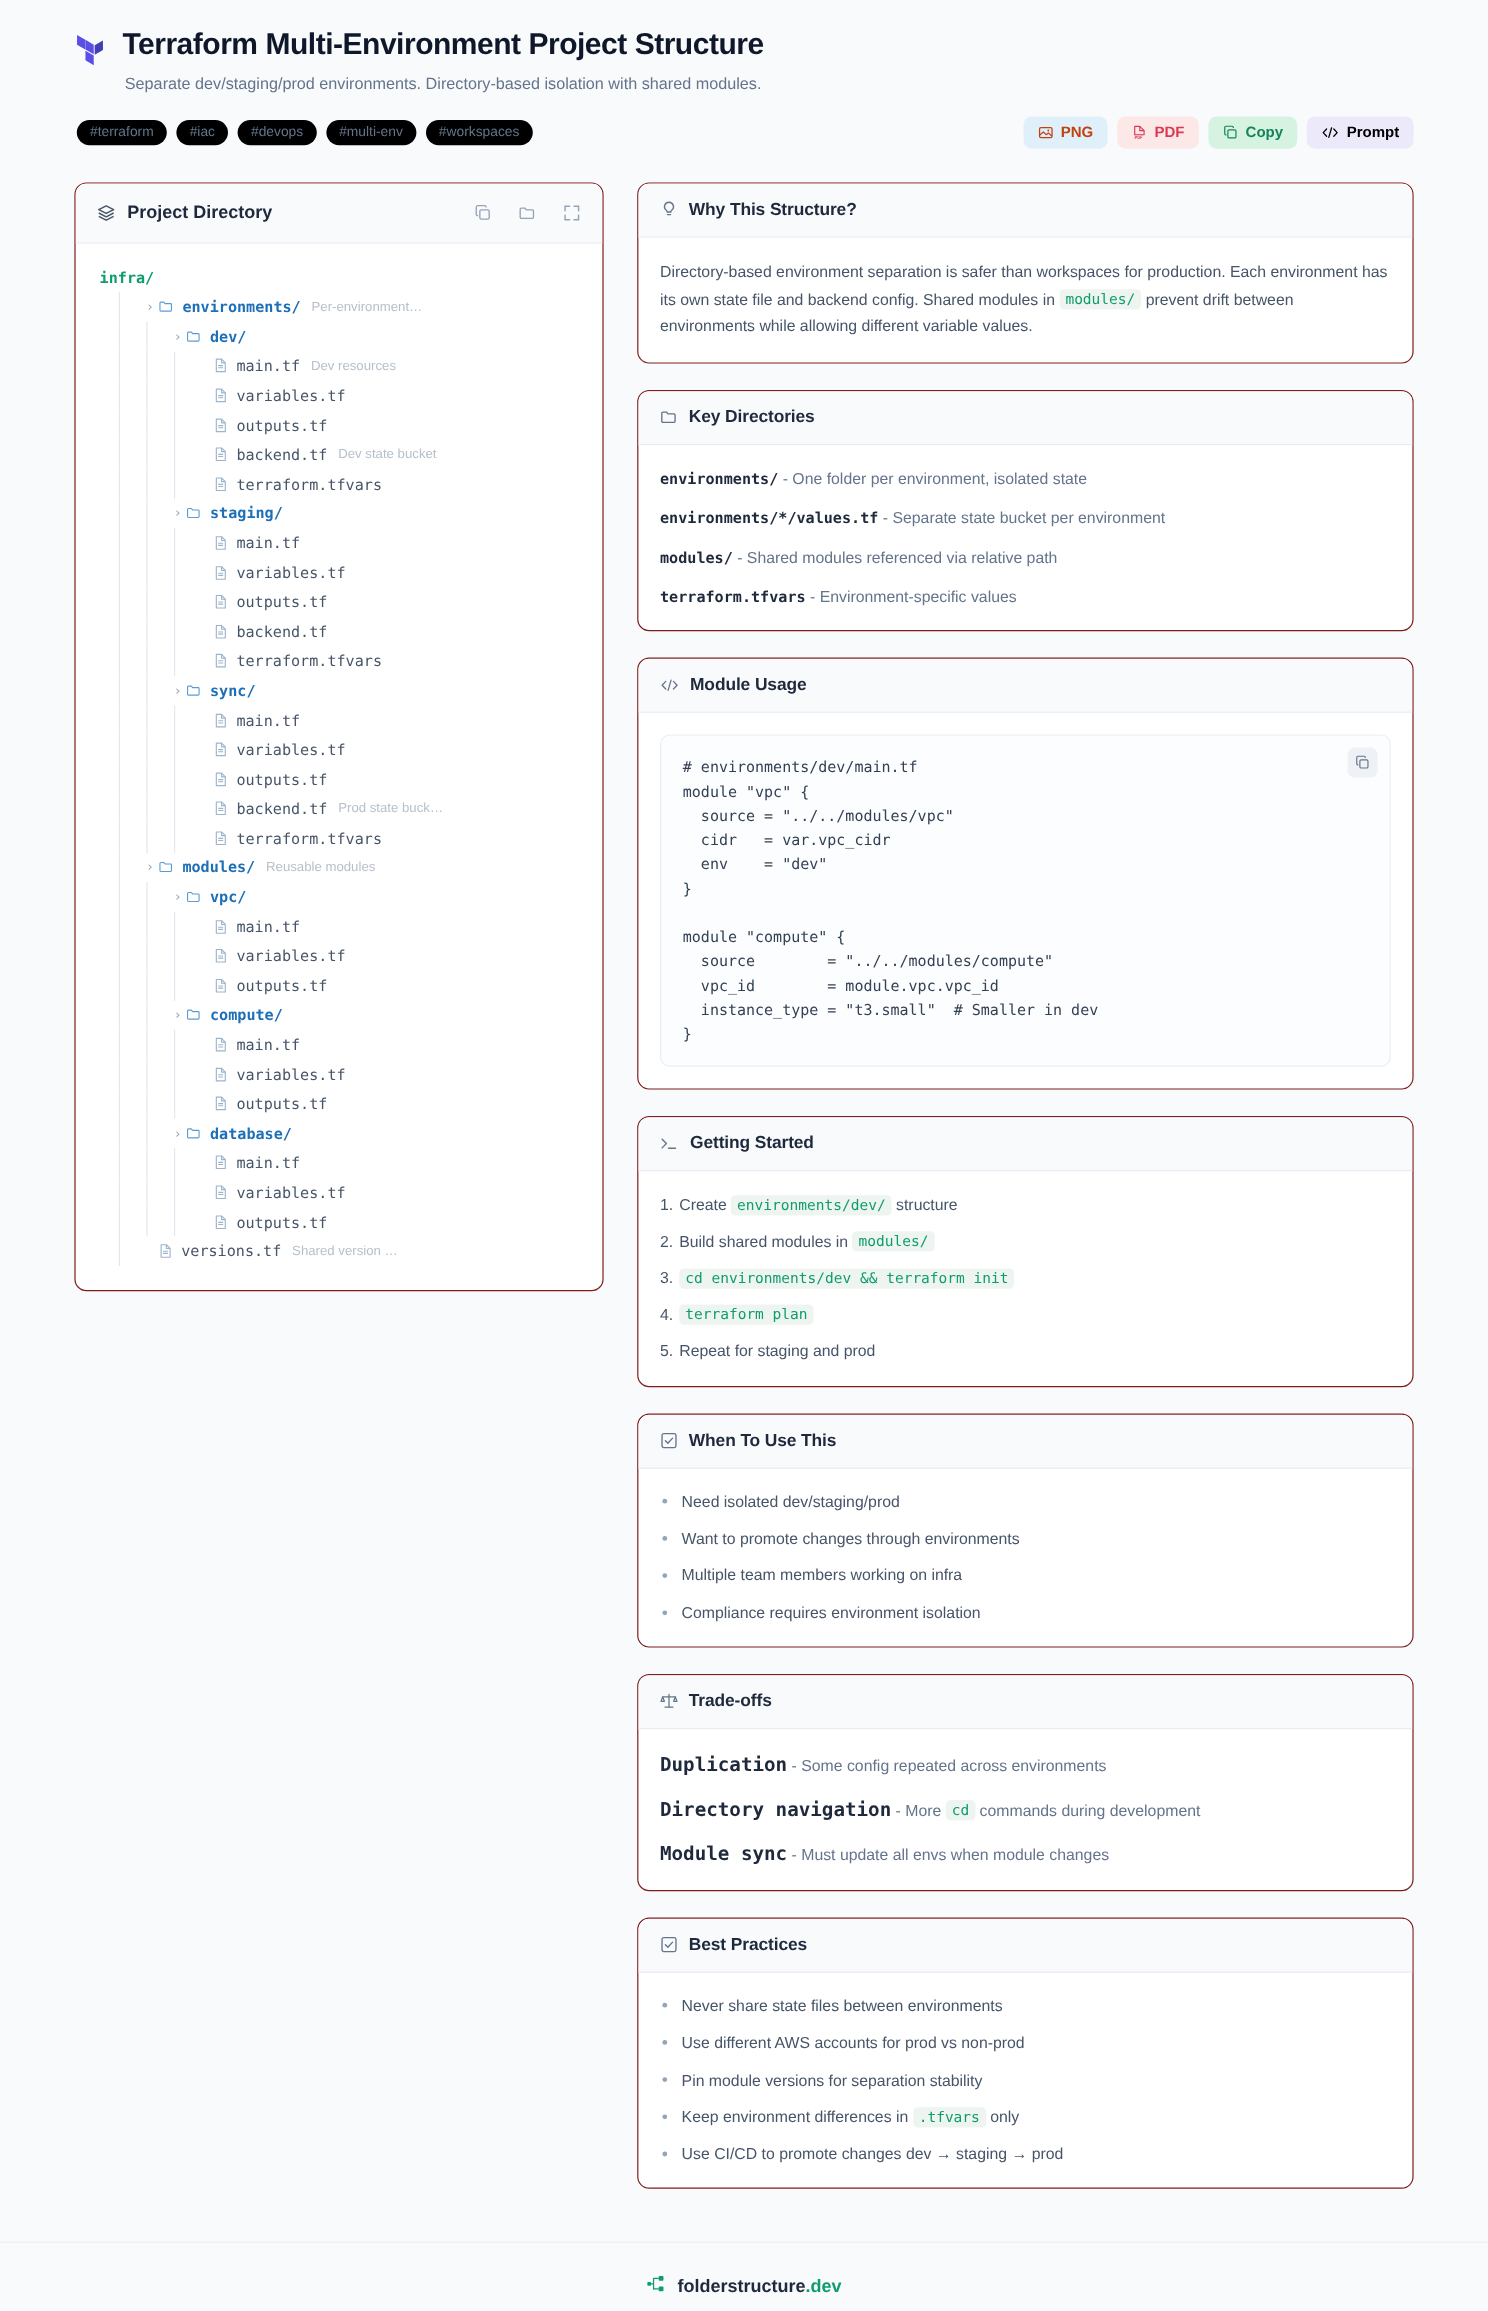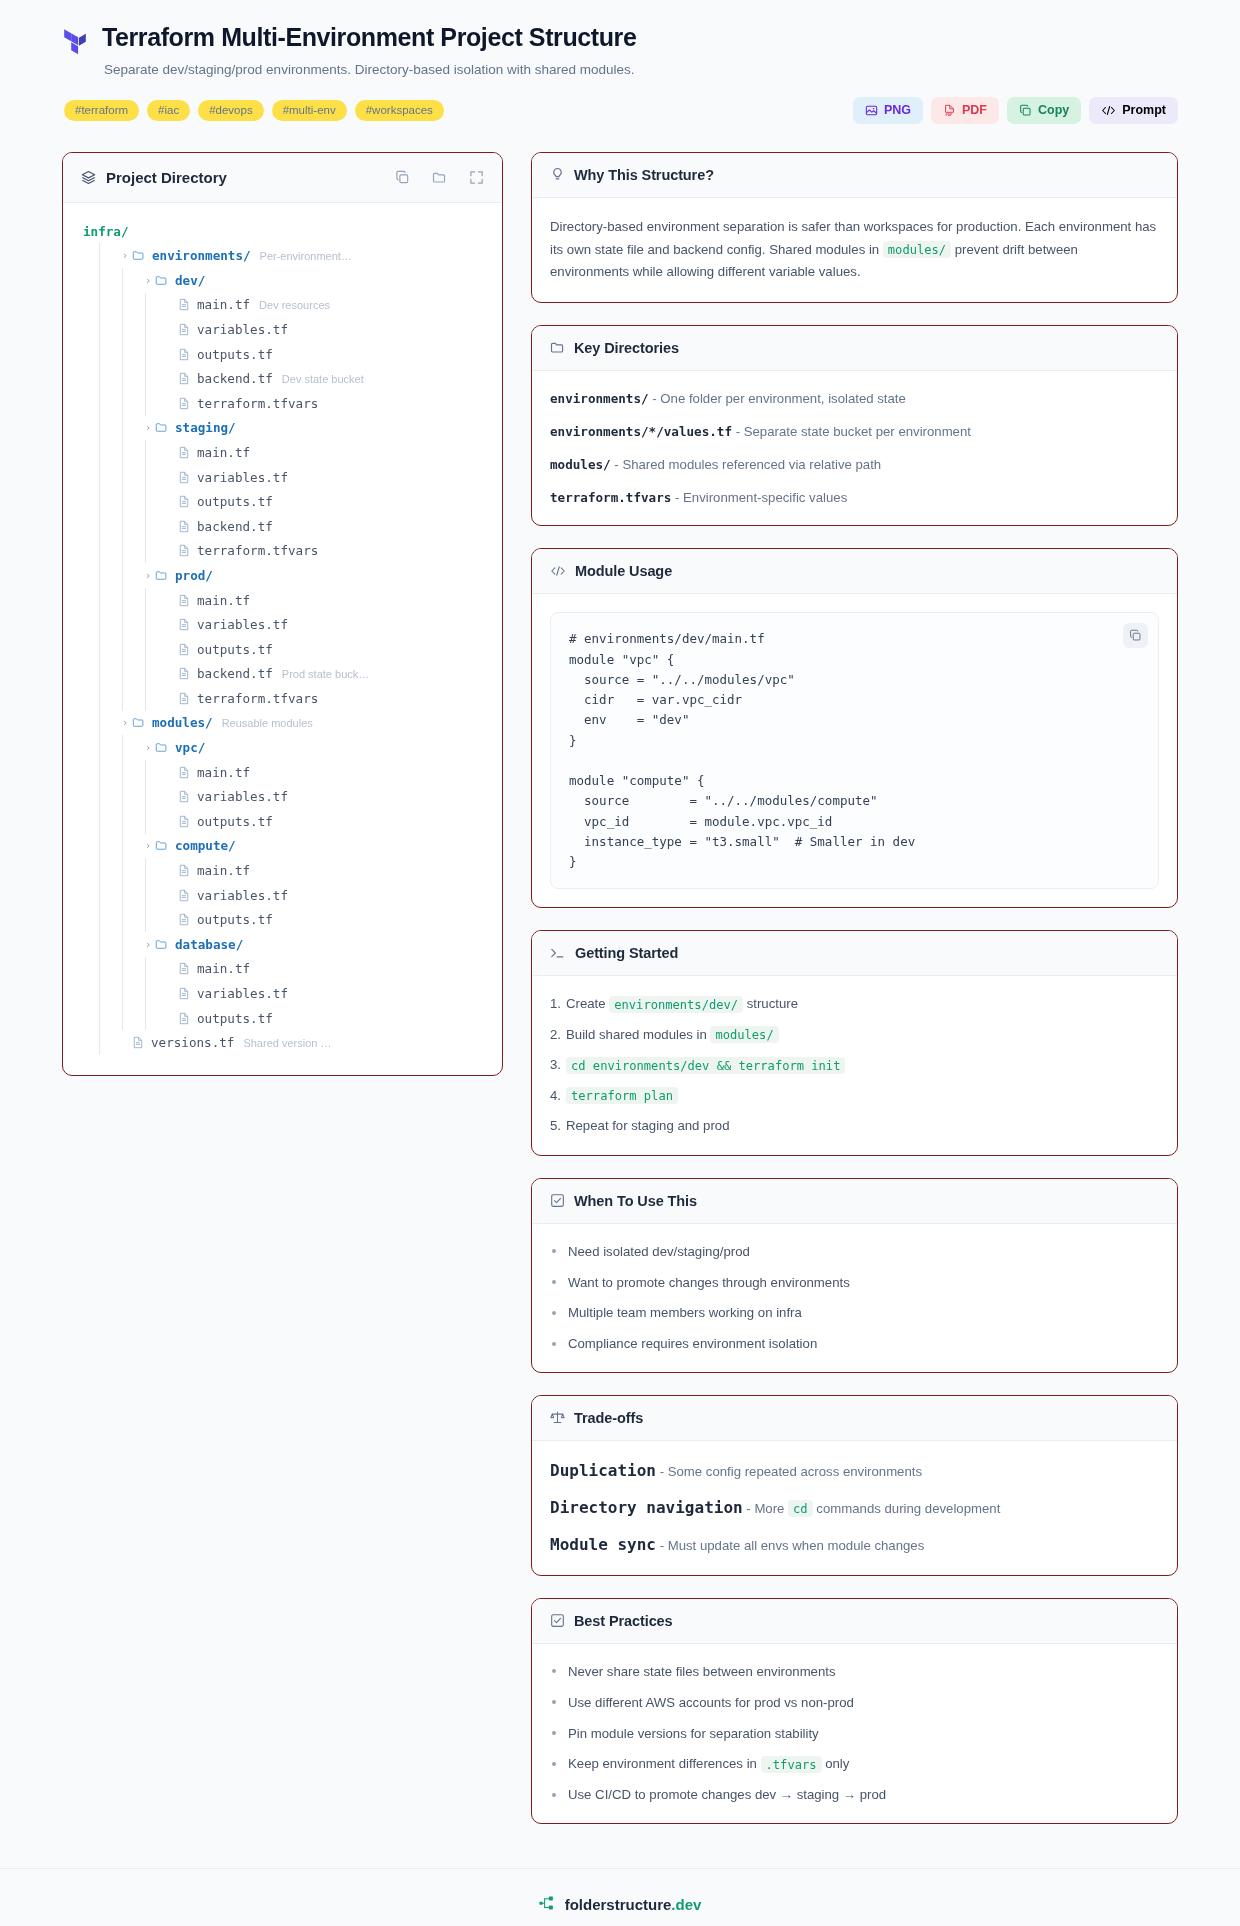--- a/index.html
+++ b/index.html
@@ -34,21 +34,21 @@
   }
   .meta-row {
     display: flex;
     align-items: center;
     justify-content: space-between;
     margin-top: 17px;
     padding-left: 2px;
   }
   .tags { display: flex; gap: 8px; flex-wrap: wrap; }
   .tag {
-    background: #fde047;
+    background: #000000;
     color: #64748b;
     border-radius: 20px;
     padding: 5px 11px;
     font-size: 11.5px;
     line-height: 1;
     white-space: nowrap;
   }
   .actions { display: flex; gap: 8px; align-items: center; }
   .action-btn {
     display: inline-flex;
@@ -56,21 +56,21 @@
     gap: 6px;
     border-radius: 7px;
     padding: 7px 12px;
     font-size: 12.5px;
     font-weight: bold;
     border: none;
     cursor: pointer;
     white-space: nowrap;
     line-height: 1;
   }
-  .btn-png { background: #e0f0fb; color: #6d28d9; text-align: right; }
+  .btn-png { background: #e0f0fb; color: #c2410c; text-align: right; }
   .btn-pdf { background: #fde8e8; color: #d93a52; }
   .btn-copy { background: #d6f3e2; color: #17835a; }
   .btn-prompt { background: #ece9fb; color: #000000; }
   .action-btn svg { display: block; }
 
   
   .main {
     display: flex;
     gap: 28px;
     padding: 28px 62px 0 62px;
@@ -576,21 +576,21 @@
             <div class="tnode">
               <span class="indent" style="width: 22px;"></span>
               <span class="guide" style="margin-right: 8px;"></span>
               <span class="guide" style="margin-right: 4px;"></span>
               <span class="chev">›</span>
               <span class="ticon">
                 <svg width="13" height="13" viewBox="0 0 16 16" fill="none" stroke="#5b9bd5" stroke-width="1.15" stroke-linejoin="round">
                   <path d="M1.6 4.3 a0.9 0.9 0 0 1 0.9-0.9 h3.0 l1.3 1.5 h5.7 a0.9 0.9 0 0 1 0.9 0.9 v5.9 a0.9 0.9 0 0 1-0.9 0.9 H2.5 a0.9 0.9 0 0 1-0.9-0.9 Z"></path>
                 </svg>
               </span>
-              <span class="tname">prod/</span>
+              <span class="tname">sync/</span>
             </div>
             <div class="tnode">
               <span class="indent" style="width: 22px;"></span>
               <span class="guide" style="margin-right: 8px;"></span>
               <span class="guide" style="margin-right: 8px;"></span>
               <span class="guide" style="margin-right: 4px;"></span>
               <span class="chev empty">›</span>
               <span class="ticon">
                 <svg width="12" height="13" viewBox="0 0 14 16" fill="none" stroke="#9bb3cb" stroke-width="1.15" stroke-linejoin="round">
                   <path d="M2.4 1.6 h5.4 L11.6 5.4 v9 H2.4 Z"></path>

